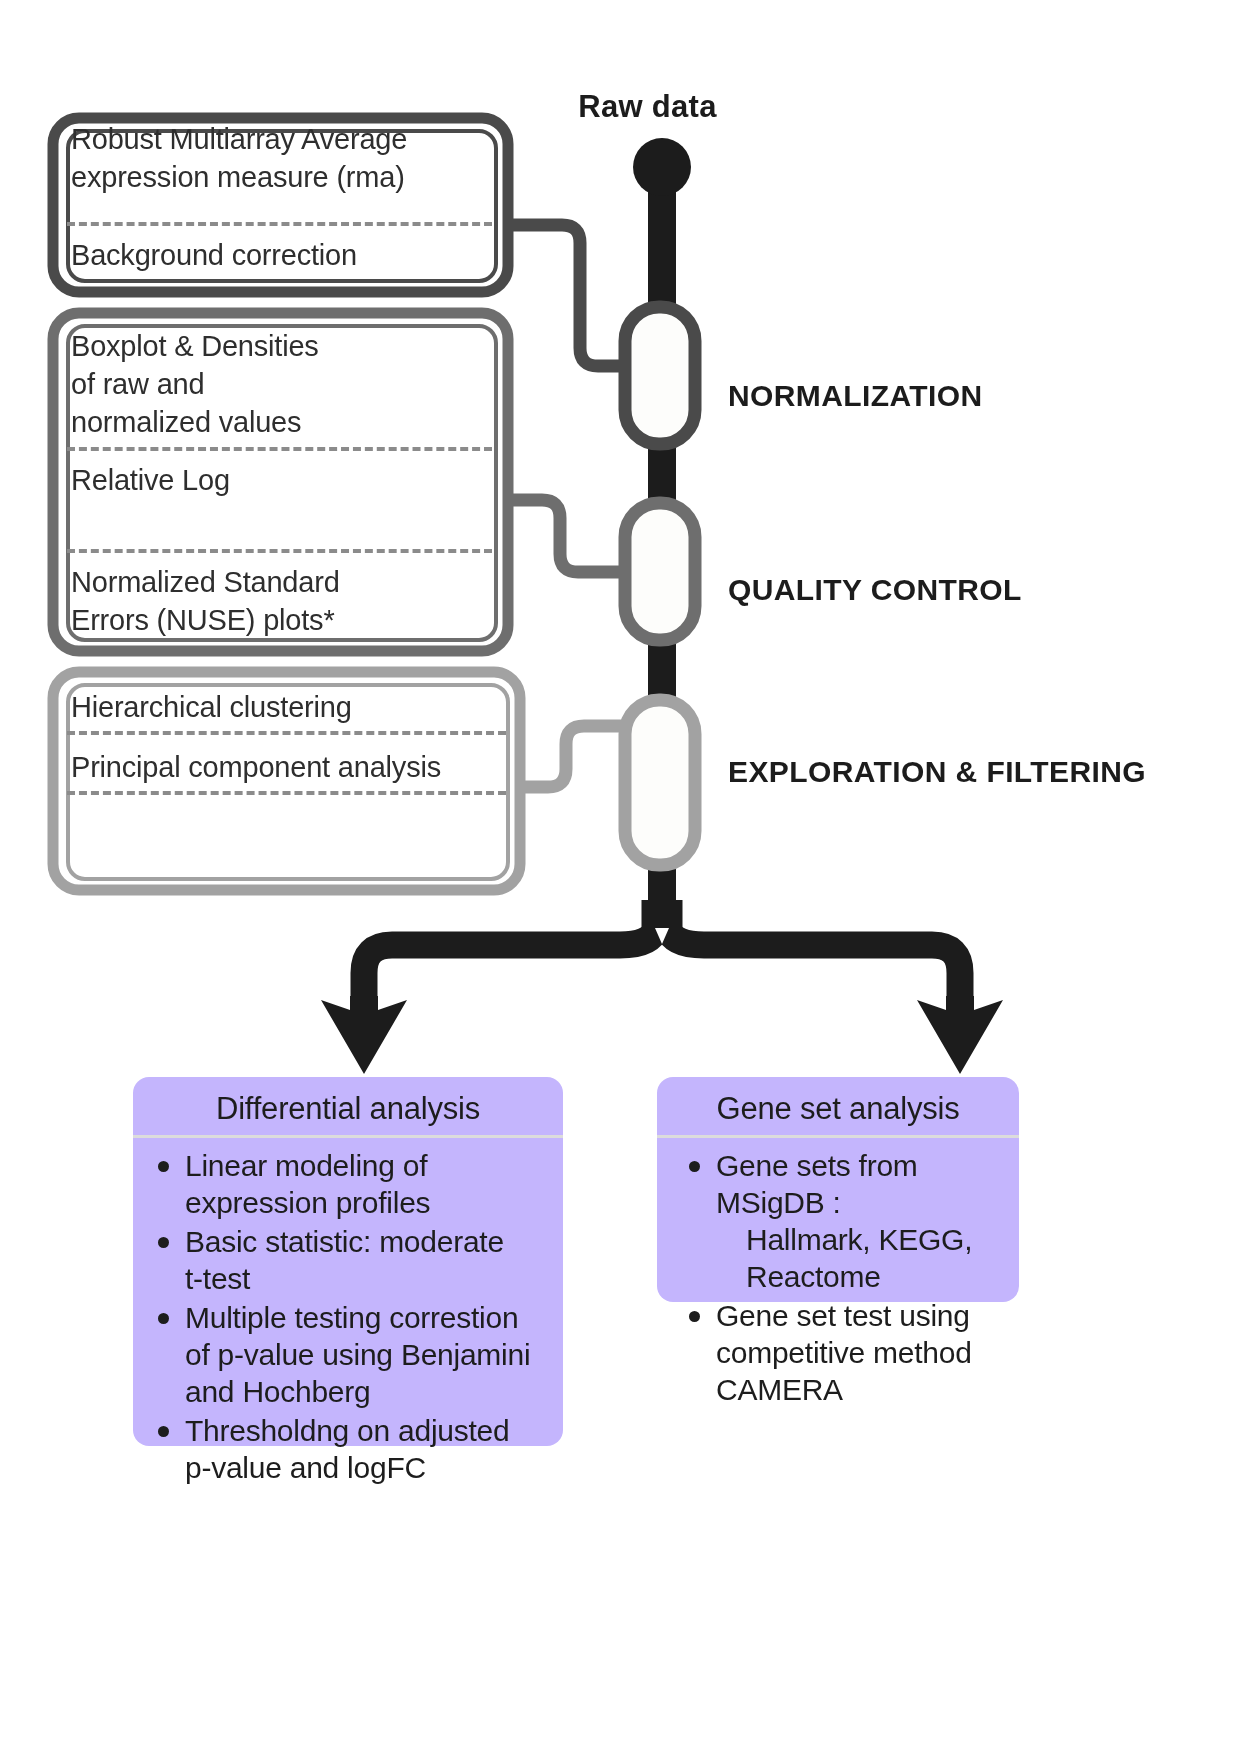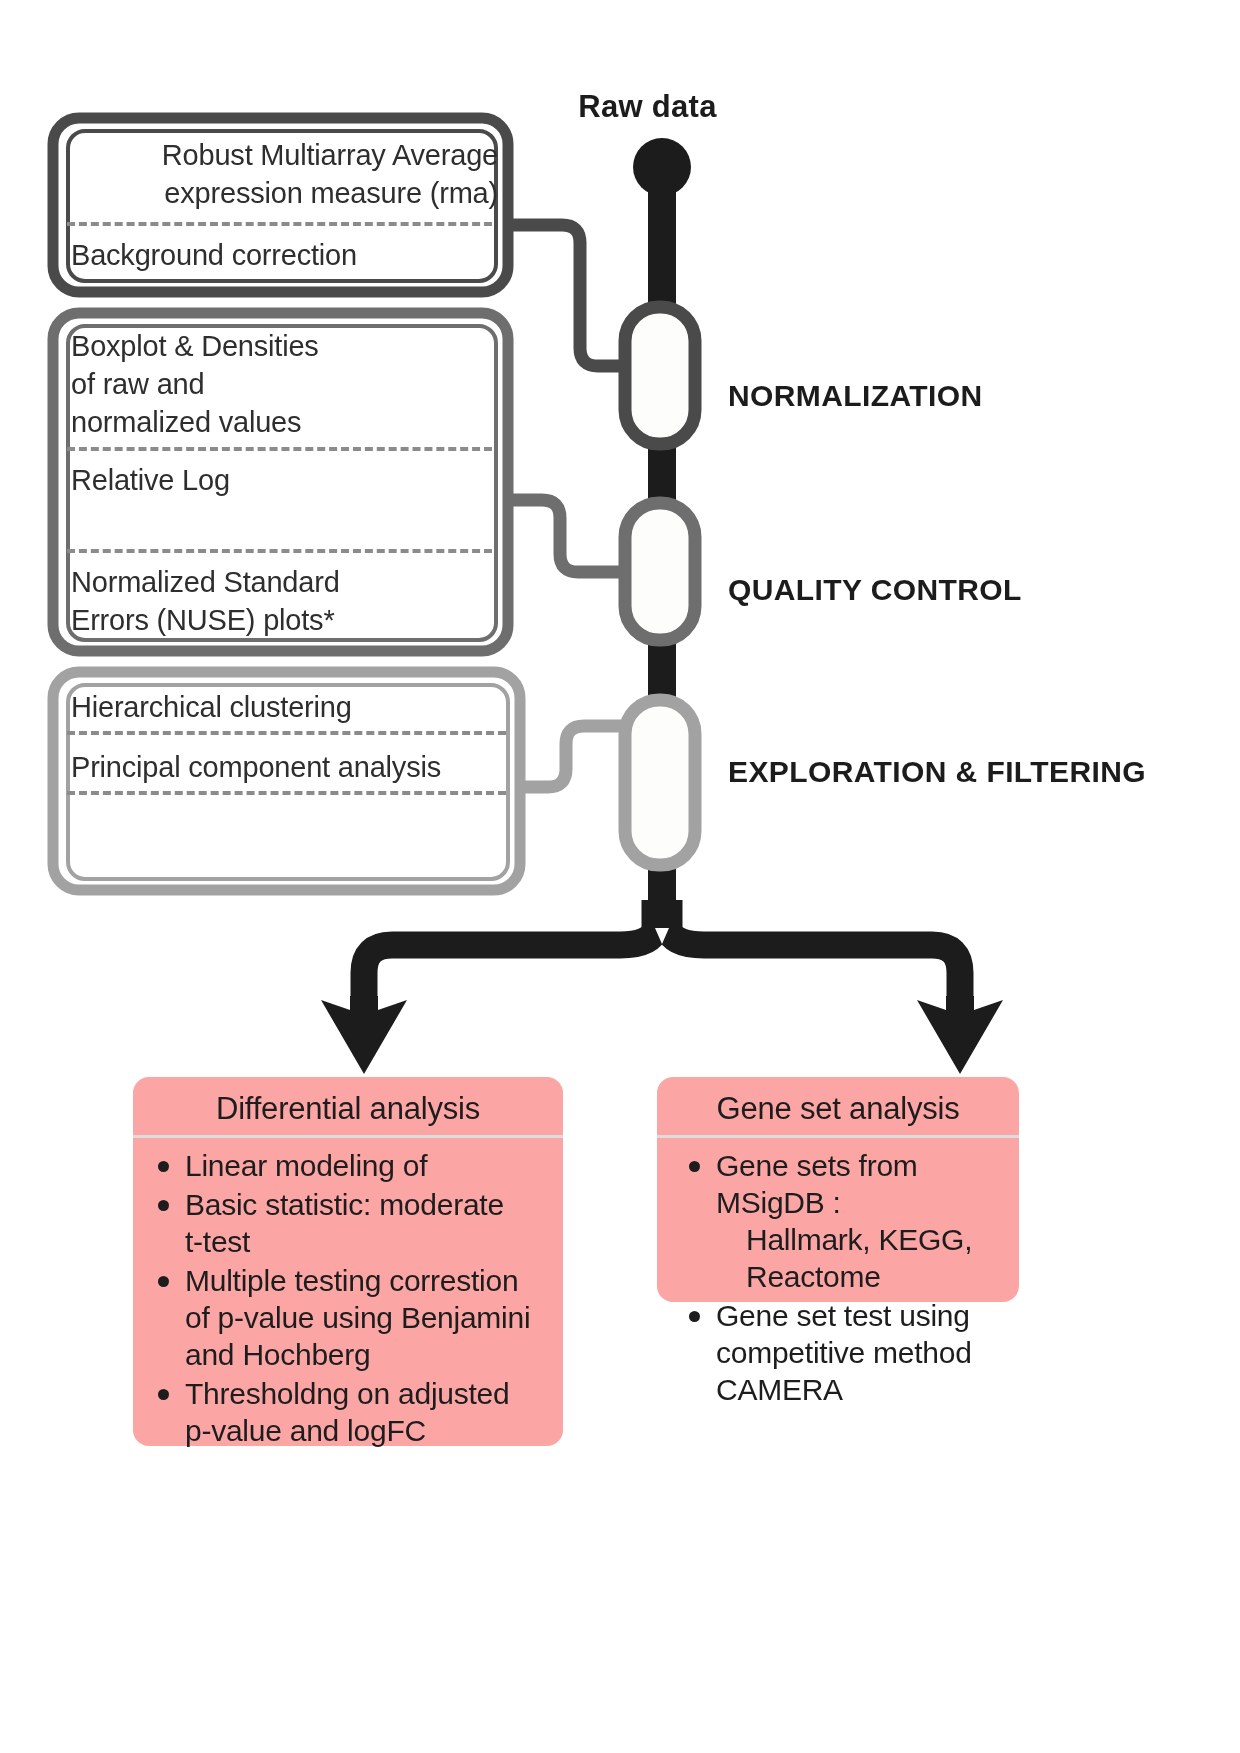--- a/index.html
+++ b/index.html
@@ -41,21 +41,21 @@
   #rawdata{
     position:absolute;left:0;top:76px;width:1240px;
     text-align:center;
     font-size:31px;font-weight:bold;color:#1c1c1c;letter-spacing:0.3px;
   }
   #rawdata-inner{display:inline-block;margin-left:55px;margin-top:13px;}
 
   
   .panel{
     position:absolute;box-sizing:border-box;
-    background:#fca5a5;border-radius:16px;
+    background:#c4b5fd;border-radius:16px;
   }
   .panel-title{
     position:absolute;left:0;right:0;top:12px;
     text-align:center;
     font-size:31px;color:#1d1d1d;line-height:40px;
     letter-spacing:-0.2px;
   }
   .panel-rule{
     position:absolute;left:0;right:0;height:3px;background:#dcdcdc;
   }
@@ -153,21 +153,21 @@
       <path d="M 655 928 L 662 944 L 669 928 Z" fill="#ffffff"></path>
     </g>
   </svg>
 
   <div id="rawdata">
     <span id="rawdata-inner">Raw data</span>
   </div>
 
   <div class="stagebox" style="left:53px;top:118px;width:455px;height:174px;">
     <div class="sb-rows">
-      <div class="sb-row" style="top:18px;text-align:right;">
+      <div class="sb-row" style="top:2px;">
         <span>Robust Multiarray Average</span>
         <span>expression measure (rma)</span>
       </div>
       <div class="dashsep" style="left:14px;right:16px;top:104px;"></div>
       <div class="sb-row" style="top:118px;">
         <span>Background correction</span>
       </div>
     </div>
   </div>
 
@@ -218,20 +218,21 @@
 
   <div class="panel" style="left:133px;top:1077px;width:430px;height:369px;">
     <div class="panel-title">Differential analysis</div>
     <div class="panel-rule" style="top:58px;"></div>
     <div class="panel-list" style="top:70px;left:18px;right:2px;">
 
       <div class="bullet-item" style="margin-bottom:2px;">
         <span class="bullet-dot" style="left:7px;top:14px;"></span>
         <span class="bullet-lines" style="padding-left:34px;">
           <span>Linear modeling of</span>
+          <span>expression profiles</span>
         </span>
       </div>
 
       <div class="bullet-item" style="margin-bottom:2px;">
         <span class="bullet-dot" style="left:7px;top:14px;"></span>
         <span class="bullet-lines" style="padding-left:34px;">
           <span>Basic statistic: moderate</span>
           <span>t-test</span>
         </span>
       </div>

